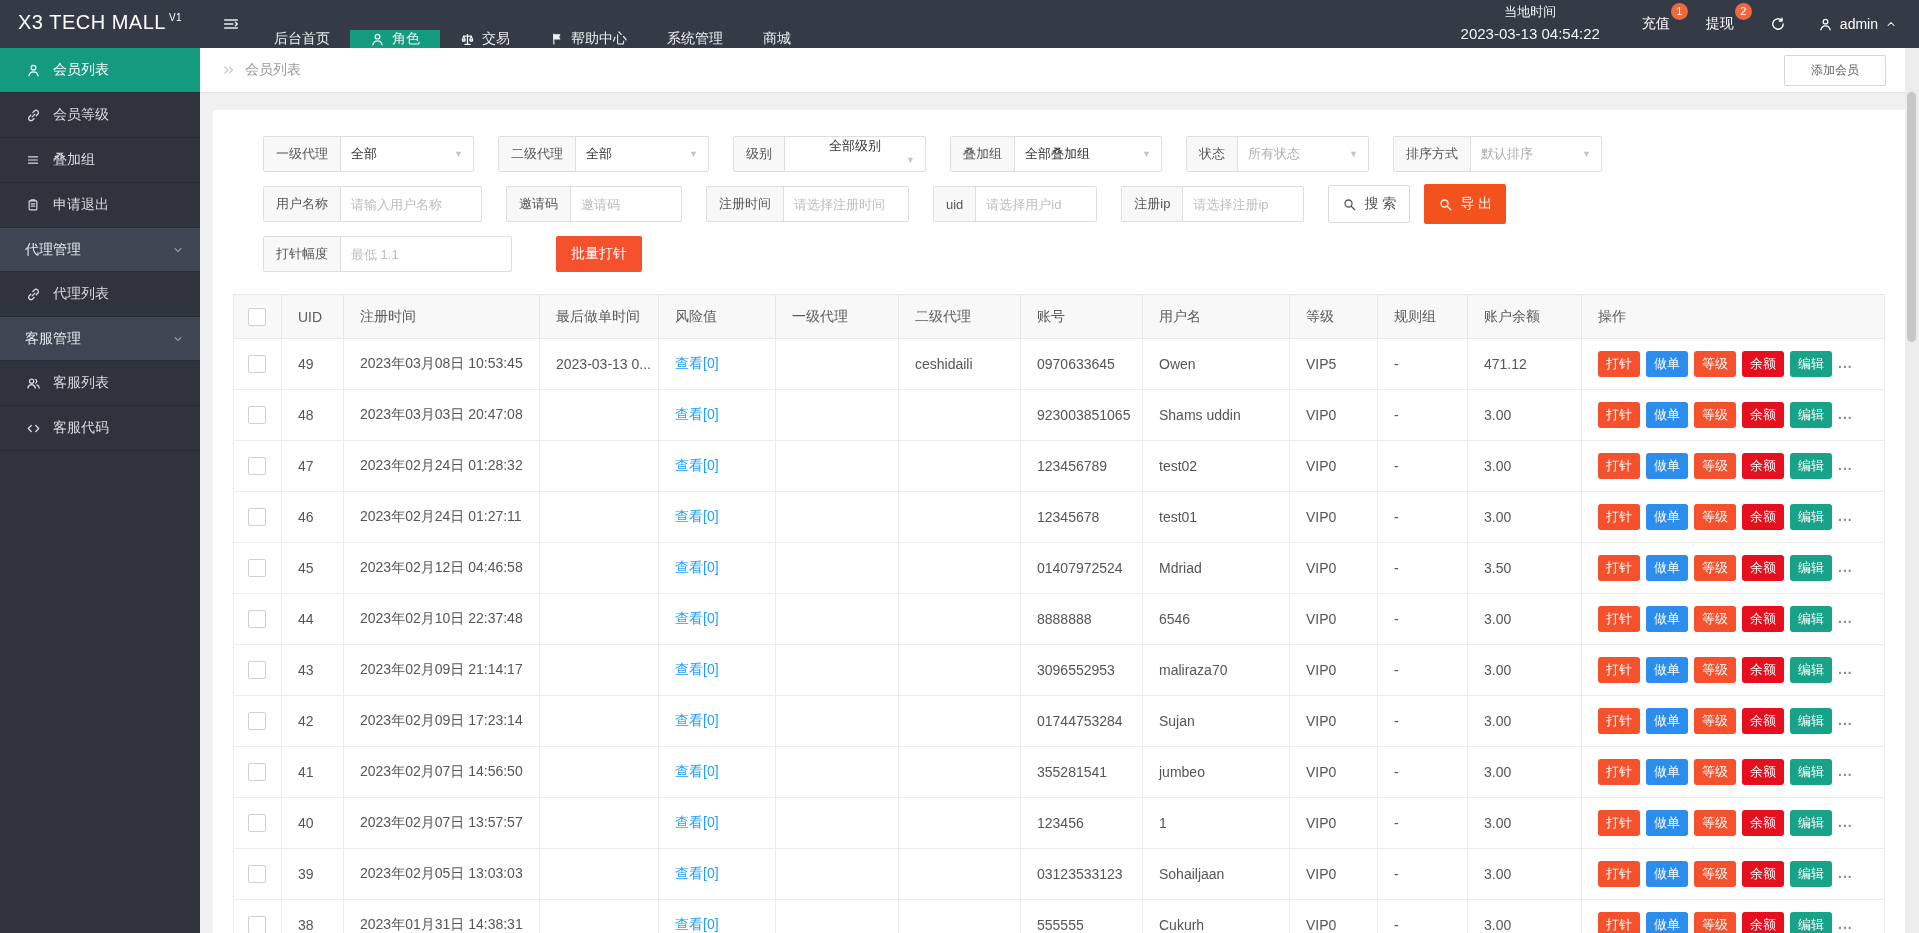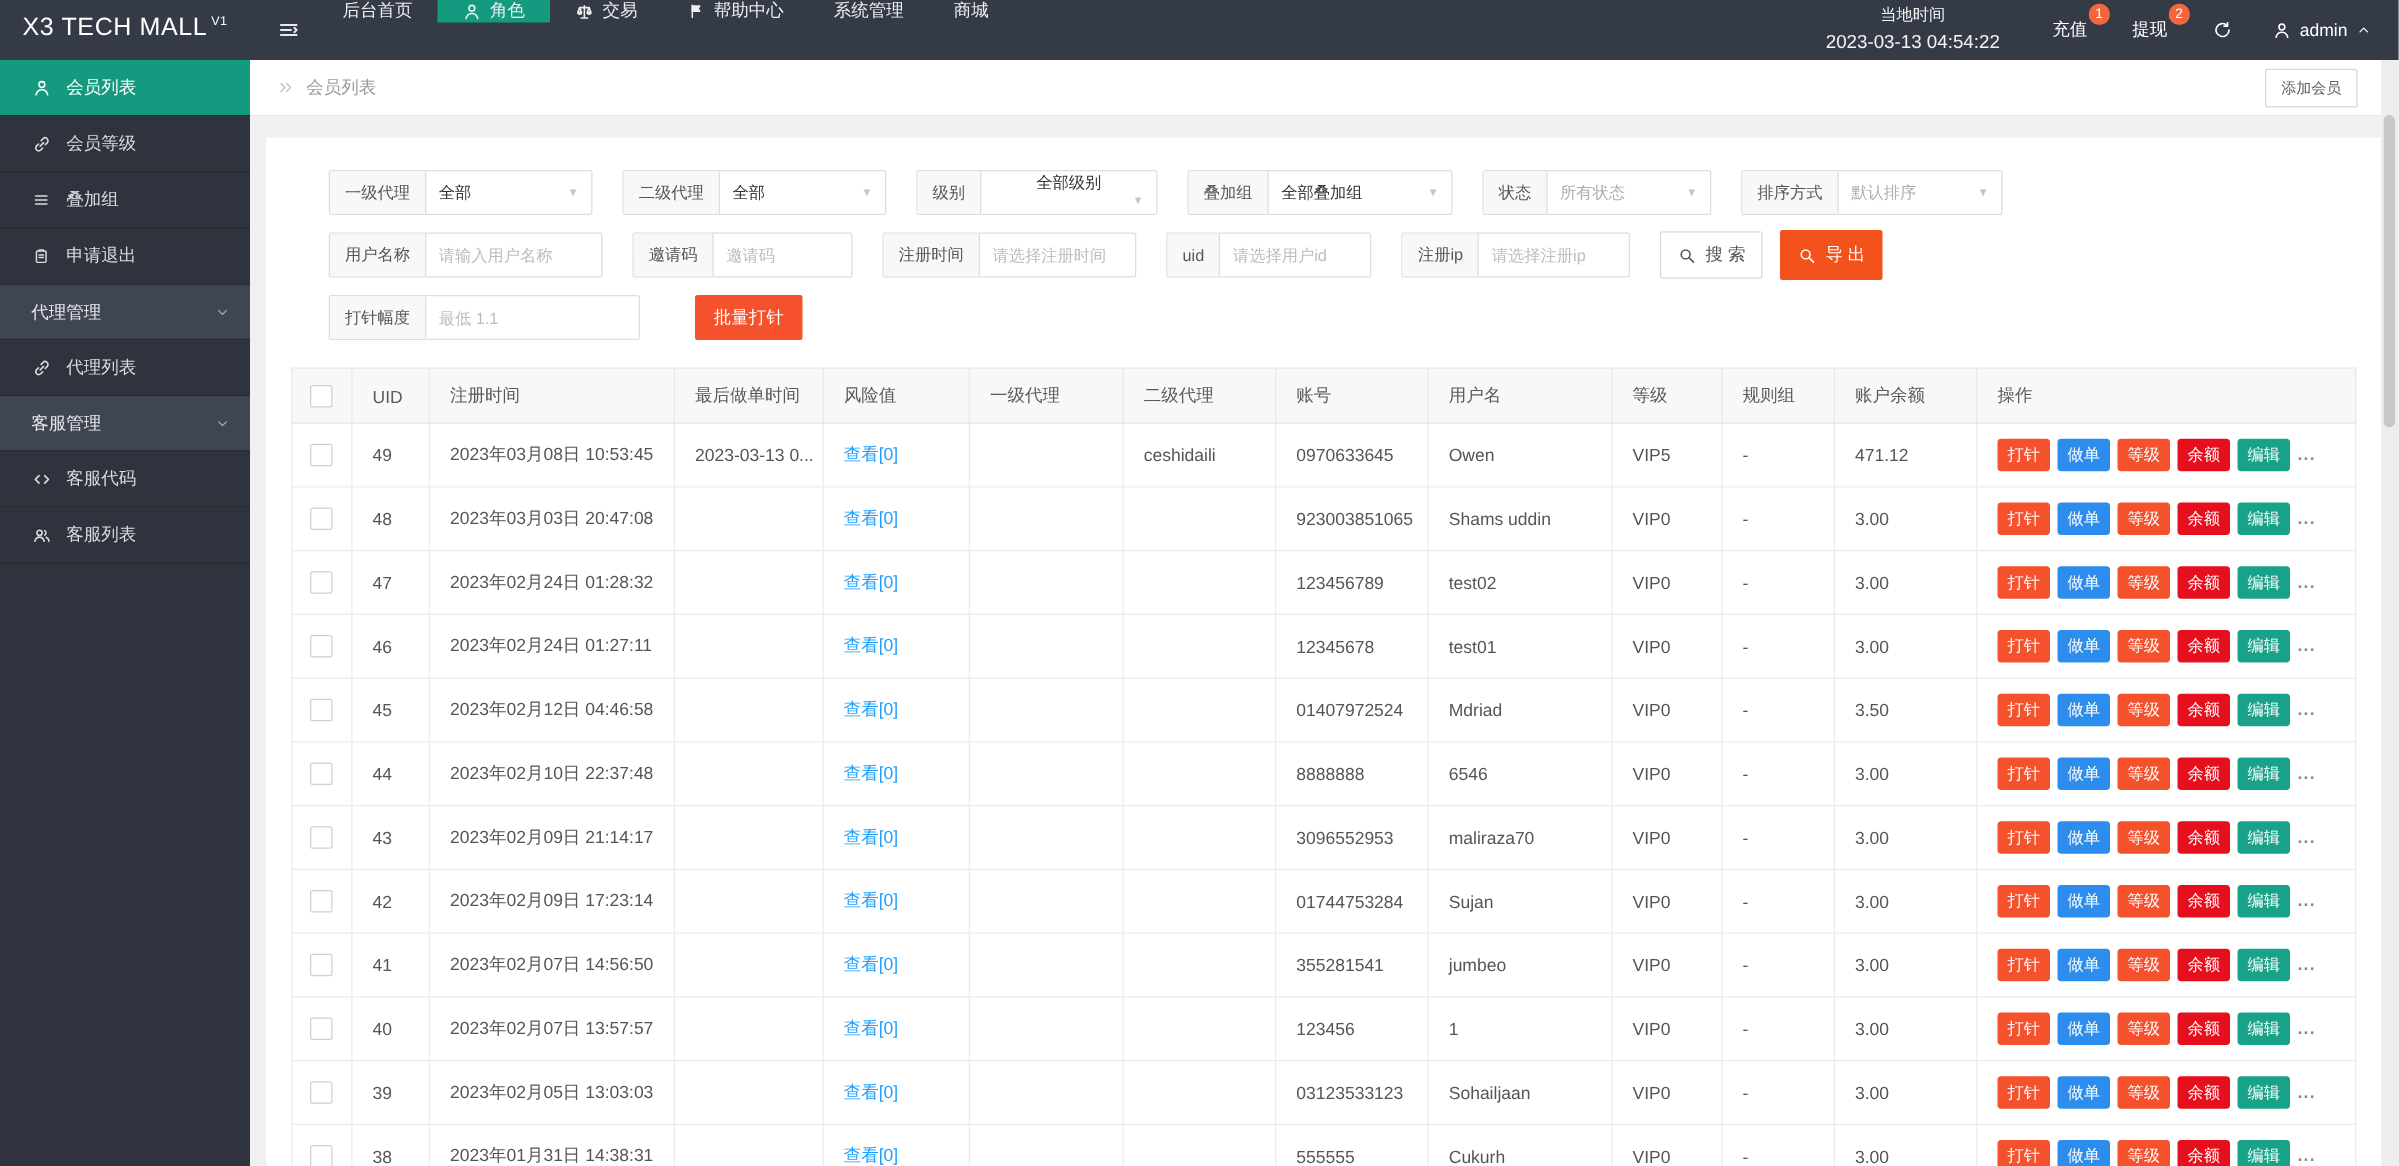--- a/index.html
+++ b/index.html
@@ -5,21 +5,21 @@
   * { margin:0; padding:0; box-sizing:border-box; }
   html,body { width:1919px; height:933px; overflow:hidden; }
   body { font-family:"Liberation Sans","DejaVu Sans",sans-serif; background:#f0f0f0; position:relative; }
   svg { display:block; }
 
   
   .navbar { position:absolute; left:0; top:0; right:0; height:48px; background:#343a46; display:flex; align-items:stretch; color:#fff; z-index:30; }
   .logo { width:200px; display:flex; align-items:flex-start; padding:11px 0 0 18px; font-size:20px; letter-spacing:.5px; color:#fff; white-space:nowrap; }
   .logo sup { font-size:10px; margin-left:3px; margin-top:1px; }
   .burger { width:46px; display:flex; align-items:center; justify-content:center; color:#e8eaed; cursor:pointer; margin-left:8px; }
-  .nav-menu { display:flex; align-items:flex-start; }
+  .nav-menu { display:flex; align-items:flex-end; }
   .nav-item { display:flex; align-items:center; gap:7px; padding:0 20px; font-size:14px; color:#eceef1; cursor:pointer; white-space:nowrap; }
   .nav-item.active { background:#149b7f; }
   .nav-item .nic { display:flex; }
   .nav-right { margin-left:auto; display:flex; align-items:stretch; }
   .nav-time { display:flex; flex-direction:column; justify-content:center; align-items:center; padding:0 24px; font-size:13px; line-height:1.55; color:#f2f3f5; }
   .nav-time .t2 { font-size:15px; }
   .nav-pill { position:relative; display:flex; align-items:center; padding:0 18px; font-size:14px; cursor:pointer; }
   .badge { position:absolute; top:3px; right:0; min-width:17px; height:17px; border-radius:9px; background:#f4663c; color:#fff; font-size:11px; line-height:17px; text-align:center; font-style:normal; padding:0 4px; }
   .nav-refresh { display:flex; align-items:center; padding:0 18px; cursor:pointer; color:#fff; }
   .nav-user { display:flex; align-items:center; gap:7px; padding:0 22px 0 14px; font-size:14px; cursor:pointer; }
@@ -30,21 +30,21 @@
   .sec-title .cv { margin-left:auto; color:#aeb3bb; }
   .side-item { height:45px; display:flex; align-items:center; gap:12px; padding-left:25px; color:#d8dbe0; font-size:14px; border-bottom:1px solid #272b33; cursor:pointer; background:#2e333d; }
   .side-item.active { background:#149b7f; color:#fff; }
   .side-item .sic { display:flex; width:16px; justify-content:center; }
 
   
   .content { position:absolute; left:200px; top:48px; right:14px; bottom:0; background:#f0f0f0; overflow:hidden; }
   .bc-bar { height:45px; background:#fff; border-bottom:1px solid #e4e4e4; display:flex; align-items:center; padding:0 19px 0 22px; }
   .crumb { color:#9a9a9a; font-size:14px; display:flex; gap:9px; align-items:center; }
   .crumb-icon { color:#c3c3c3; display:flex; }
-  .add-btn { margin-left:auto; background:#fff; border:1px solid #d7d7d7; border-radius:2px; color:#5f5f5f; font-size:12px; padding:6px 12px; cursor:pointer; }
+  .add-btn { margin-left:auto; background:#fff; border:1px solid #d7d7d7; border-radius:2px; color:#5f5f5f; font-size:12px; padding:6px 26px; cursor:pointer; }
 
   .card { position:absolute; left:13px; top:62px; right:0; bottom:-40px; background:#fff; }
   .filters { padding:26px 0 0 50px; }
   .frow { display:flex; align-items:center; margin-bottom:12px; }
   .fgroup { display:flex; align-items:stretch; height:36px; margin-right:24px; border:1px solid #dcdee2; border-radius:2px; background:#fff; }
   .flabel { background:#f8f8f8; border-right:1px solid #dcdee2; display:flex; align-items:center; padding:0 12px; font-size:13px; color:#555; white-space:nowrap; }
   .fval { display:flex; align-items:center; padding:0 10px; font-size:13px; color:#333; cursor:pointer; }
   .fval .vtext { white-space:nowrap; }
   .fval.muted .vtext { color:#aeaeae; }
   .fval .arrow { color:#c0c4cc; font-size:9px; margin-left:auto; padding-left:24px; }
@@ -218,35 +218,35 @@
       <span>客服管理</span>
       <span class="cv">
         <svg width="12" height="12" viewBox="0 0 20 20" fill="none" stroke="currentColor" stroke-width="1.7" stroke-linecap="round" stroke-linejoin="round">
           <path d="M5 7.5l5 5 5-5"></path>
         </svg>
       </span>
     </div>
     <div class="side-item">
       <span class="sic">
         <svg width="15" height="15" viewBox="0 0 20 20" fill="none" stroke="currentColor" stroke-width="1.7" stroke-linecap="round" stroke-linejoin="round">
-          <path d="M7 6l-4 4 4 4"></path>
-          <path d="M13 6l4 4-4 4"></path>
-        </svg>
-      </span>
-      <span>客服代码</span>
+          <circle cx="7.5" cy="7" r="2.8"></circle>
+          <path d="M2.5 16c.8-3 2.7-4.4 5-4.4s4.2 1.4 5 4.4"></path>
+          <path d="M13 4.6a2.8 2.8 0 0 1 0 4.8M14.6 11.8c1.7.6 2.6 2 3 4.2"></path>
+        </svg>
+      </span>
+      <span>客服列表</span>
     </div>
     <div class="side-item">
       <span class="sic">
         <svg width="15" height="15" viewBox="0 0 20 20" fill="none" stroke="currentColor" stroke-width="1.7" stroke-linecap="round" stroke-linejoin="round">
-          <circle cx="7.5" cy="7" r="2.8"></circle>
-          <path d="M2.5 16c.8-3 2.7-4.4 5-4.4s4.2 1.4 5 4.4"></path>
-          <path d="M13 4.6a2.8 2.8 0 0 1 0 4.8M14.6 11.8c1.7.6 2.6 2 3 4.2"></path>
-        </svg>
-      </span>
-      <span>客服列表</span>
+          <path d="M7 6l-4 4 4 4"></path>
+          <path d="M13 6l4 4-4 4"></path>
+        </svg>
+      </span>
+      <span>客服代码</span>
     </div>
   </aside>
 
 <main class="content">
   <div class="bc-bar">
     <div class="crumb">
       <span class="crumb-icon">
           <svg width="14" height="14" viewBox="0 0 20 20" fill="none" stroke="currentColor" stroke-width="1.7" stroke-linecap="round" stroke-linejoin="round">
             <path d="M4 5.5l4.5 4.5L4 14.5"></path>
             <path d="M10.5 5.5 15 10l-4.5 4.5"></path>

